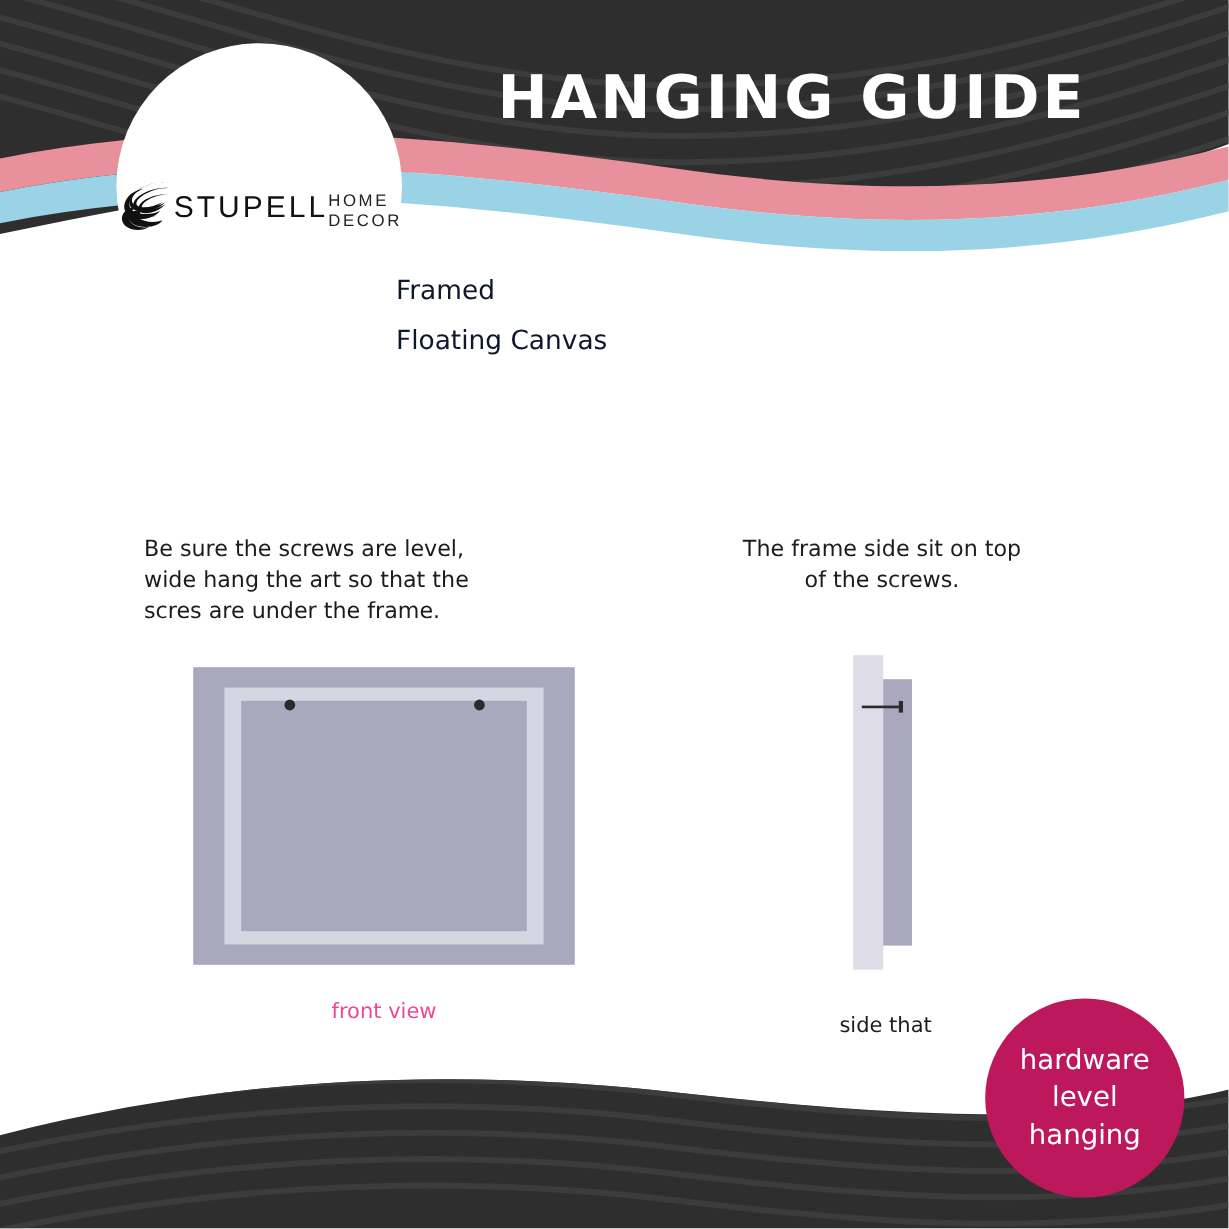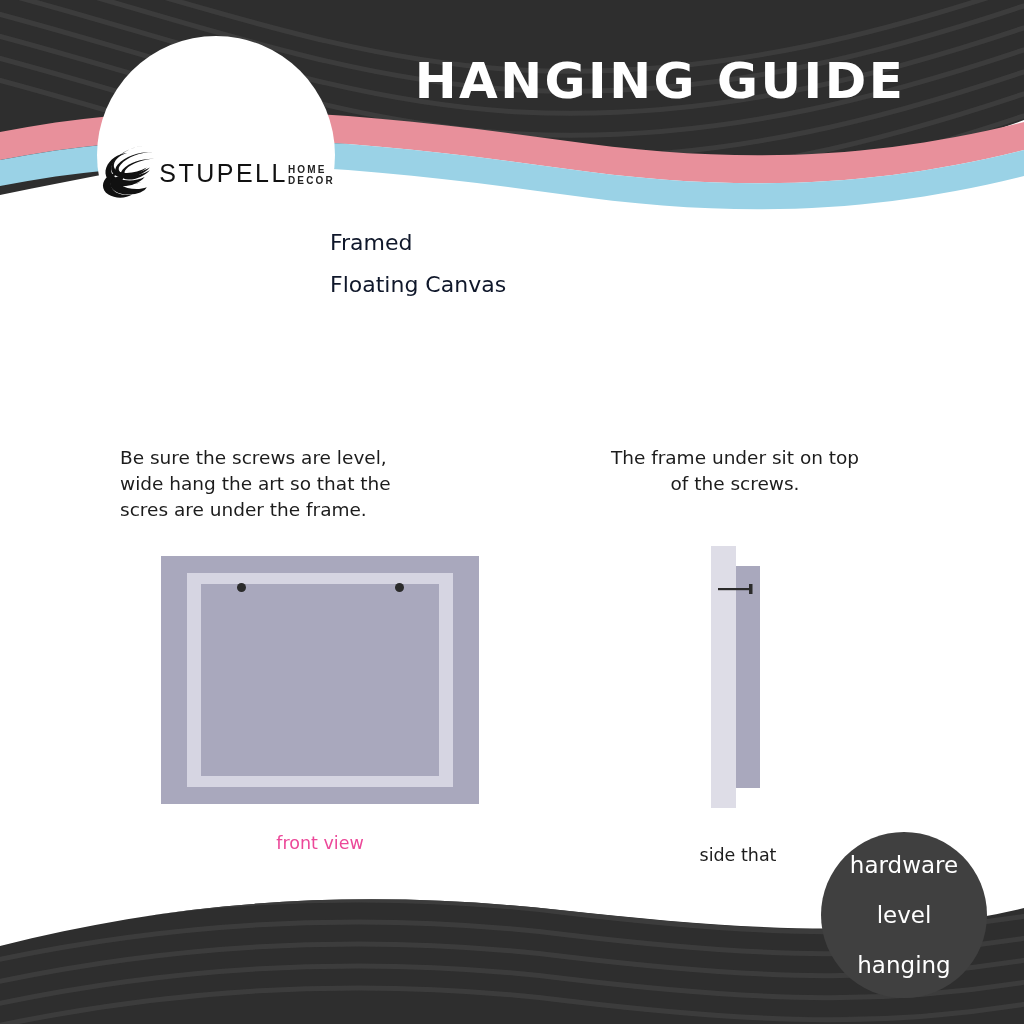--- a/index.html
+++ b/index.html
@@ -60,26 +60,25 @@
     margin-bottom: 4px;
   }
   .logo-name {
     font-size: 25px;
     letter-spacing: 2.5px;
     color: #111111;
     font-family: "Liberation Sans", sans-serif;
     font-weight: 400;
   }
   .logo-sub {
-    font-size: 10px;
+    font-size: 14px;
     letter-spacing: 2.2px;
     color: #222222;
     font-family: "Liberation Sans", sans-serif;
     margin-top: 3px;
-    font-weight: bold;
   }
 
   
   .header-title {
     position: absolute;
     left: 380px;
     top: 52px;
     width: 560px;
     text-align: center;
     color: #ffffff;
@@ -220,31 +219,30 @@
   }
 
   
   .badge {
     position: absolute;
     left: 821px;
     top: 832px;
     width: 166px;
     height: 166px;
     border-radius: 50%;
-    background: #404040;
+    background: #be185d;
     display: flex;
     flex-direction: column;
     align-items: center;
     justify-content: center;
     z-index: 8;
     color: #ffffff;
     font-size: 23px;
     line-height: 31px;
     font-family: "DejaVu Sans", sans-serif;
-    gap: 19px;
   }
 </style>
 </head>
 <body>
 
 <div class="page">
 
   <div class="top-band">
     <svg width="1024" height="210" viewBox="0 0 1024 210" xmlns="http://www.w3.org/2000/svg">
       <defs>
@@ -292,21 +290,21 @@
   </div>
 
 
   <div class="col-front">
     <div class="col-caption">Be sure the screws are level,</div>
     <div class="col-caption">wide hang the art so that the</div>
     <div class="col-caption">scres are under the frame.</div>
   </div>
 
   <div class="col-side">
-    <div class="col-caption">The frame under sit on top</div>
+    <div class="col-caption">The frame side sit on top</div>
     <div class="col-caption">of the screws.</div>
   </div>
 
   <div class="front-diagram">
     <div class="front-inner-border">
       <div class="front-canvas"></div>
     </div>
     <div class="screw-dot screw-left"></div>
     <div class="screw-dot screw-right"></div>
   </div>

